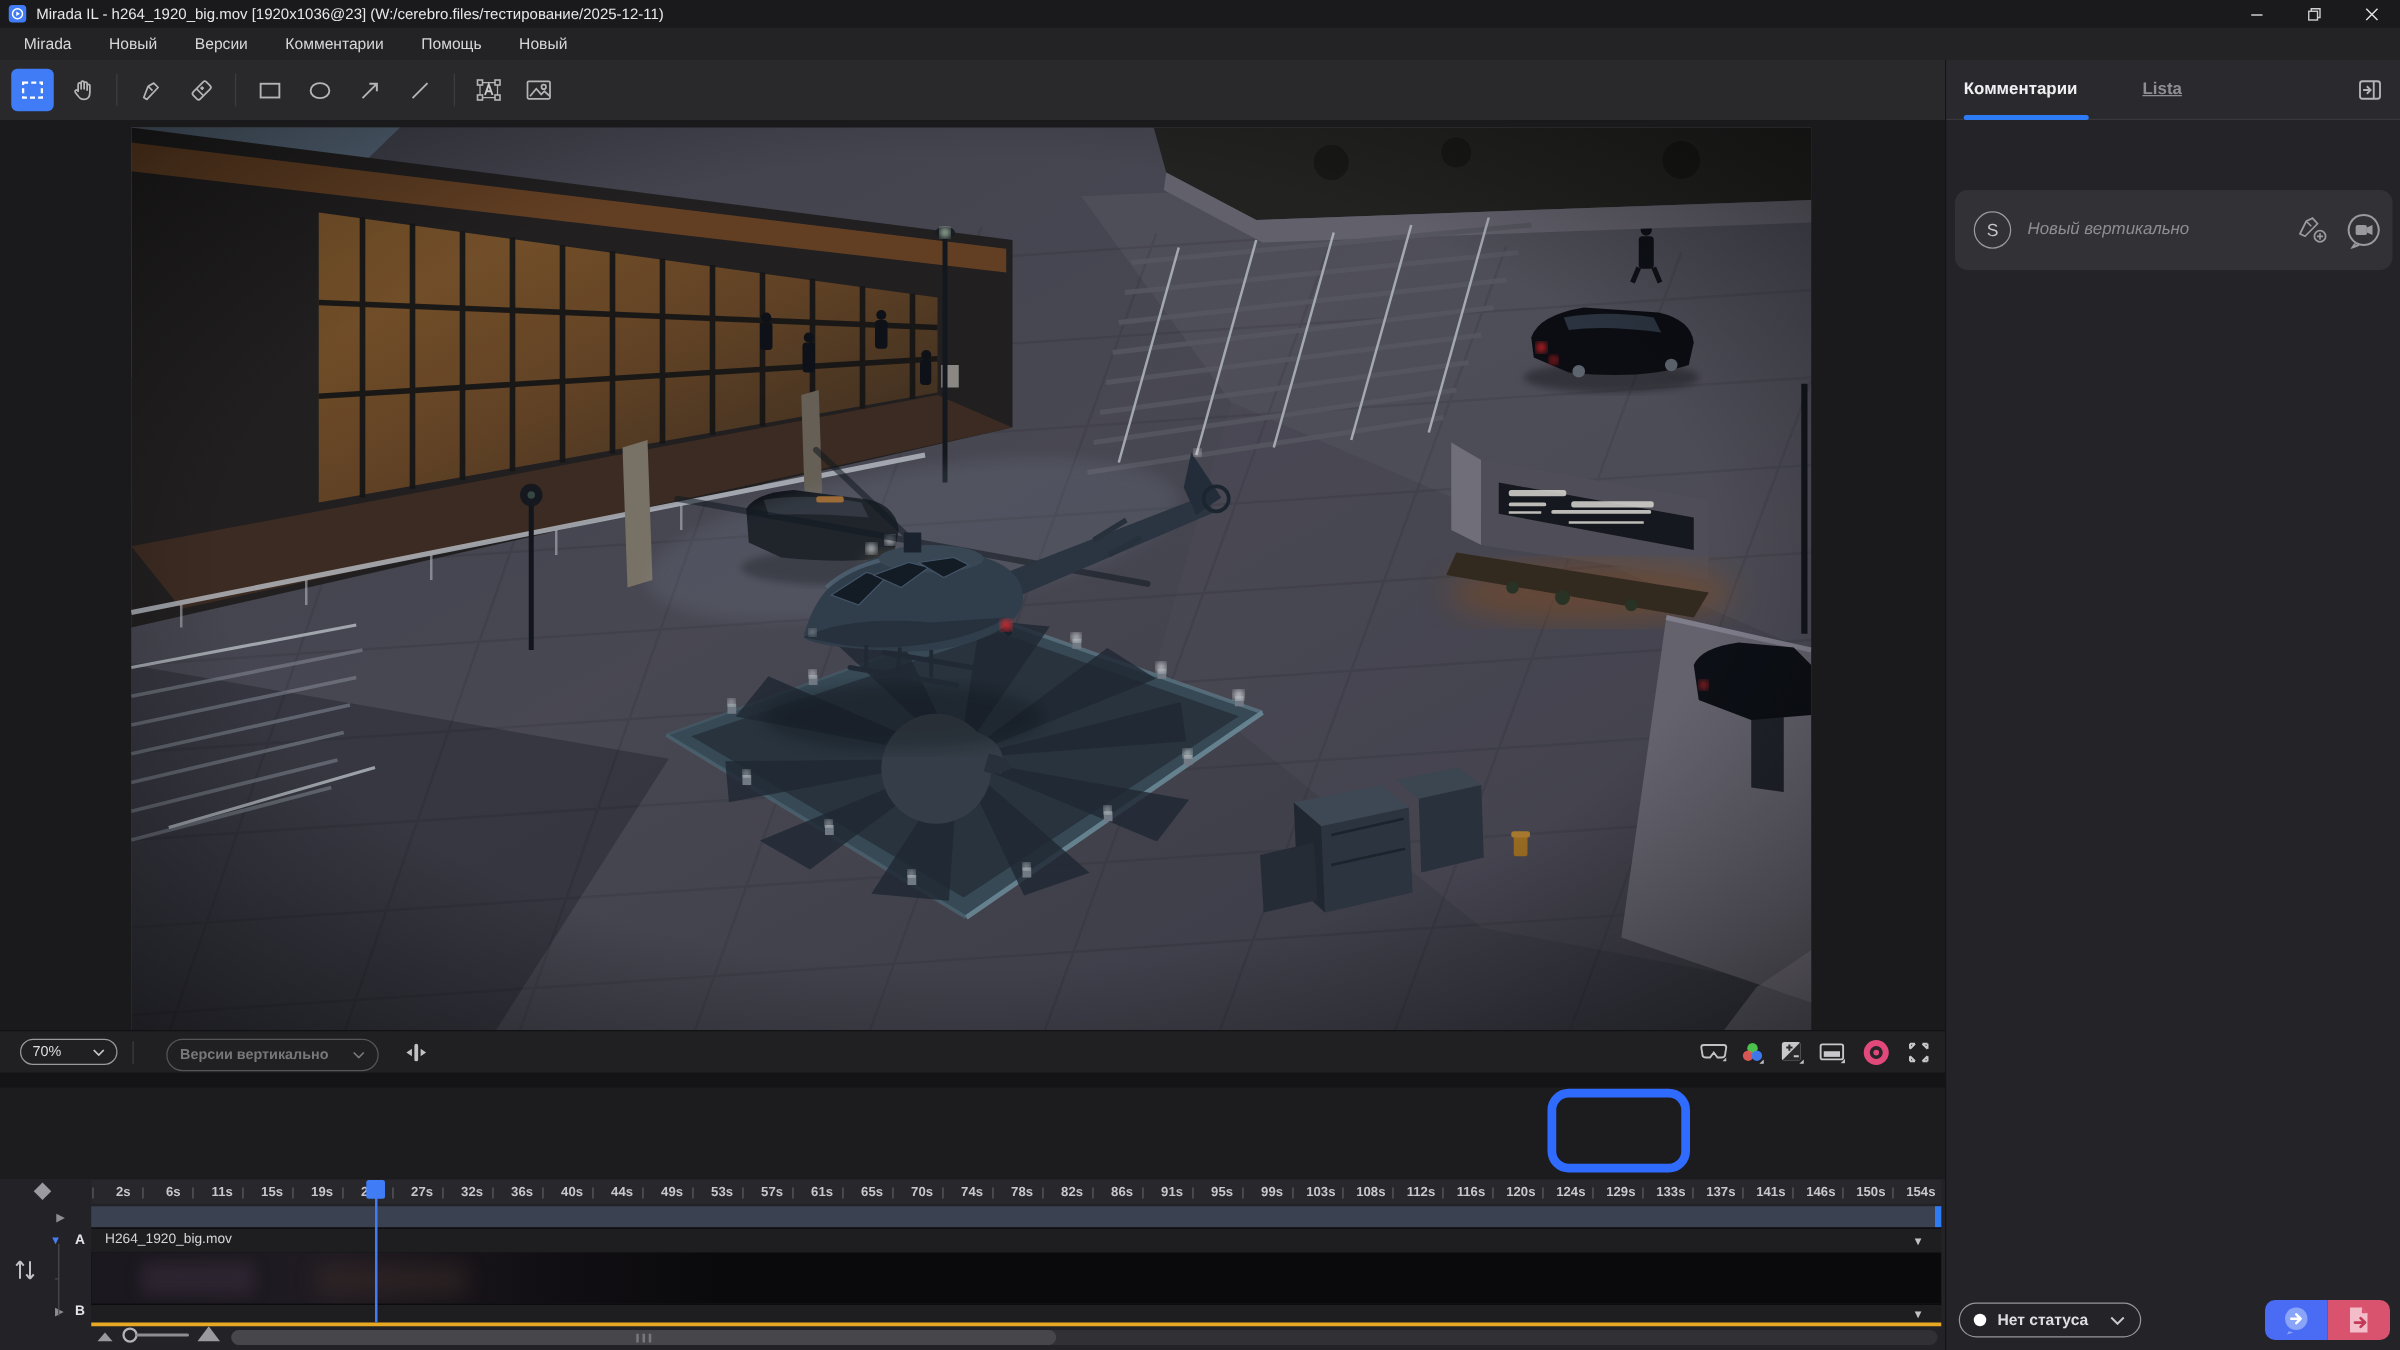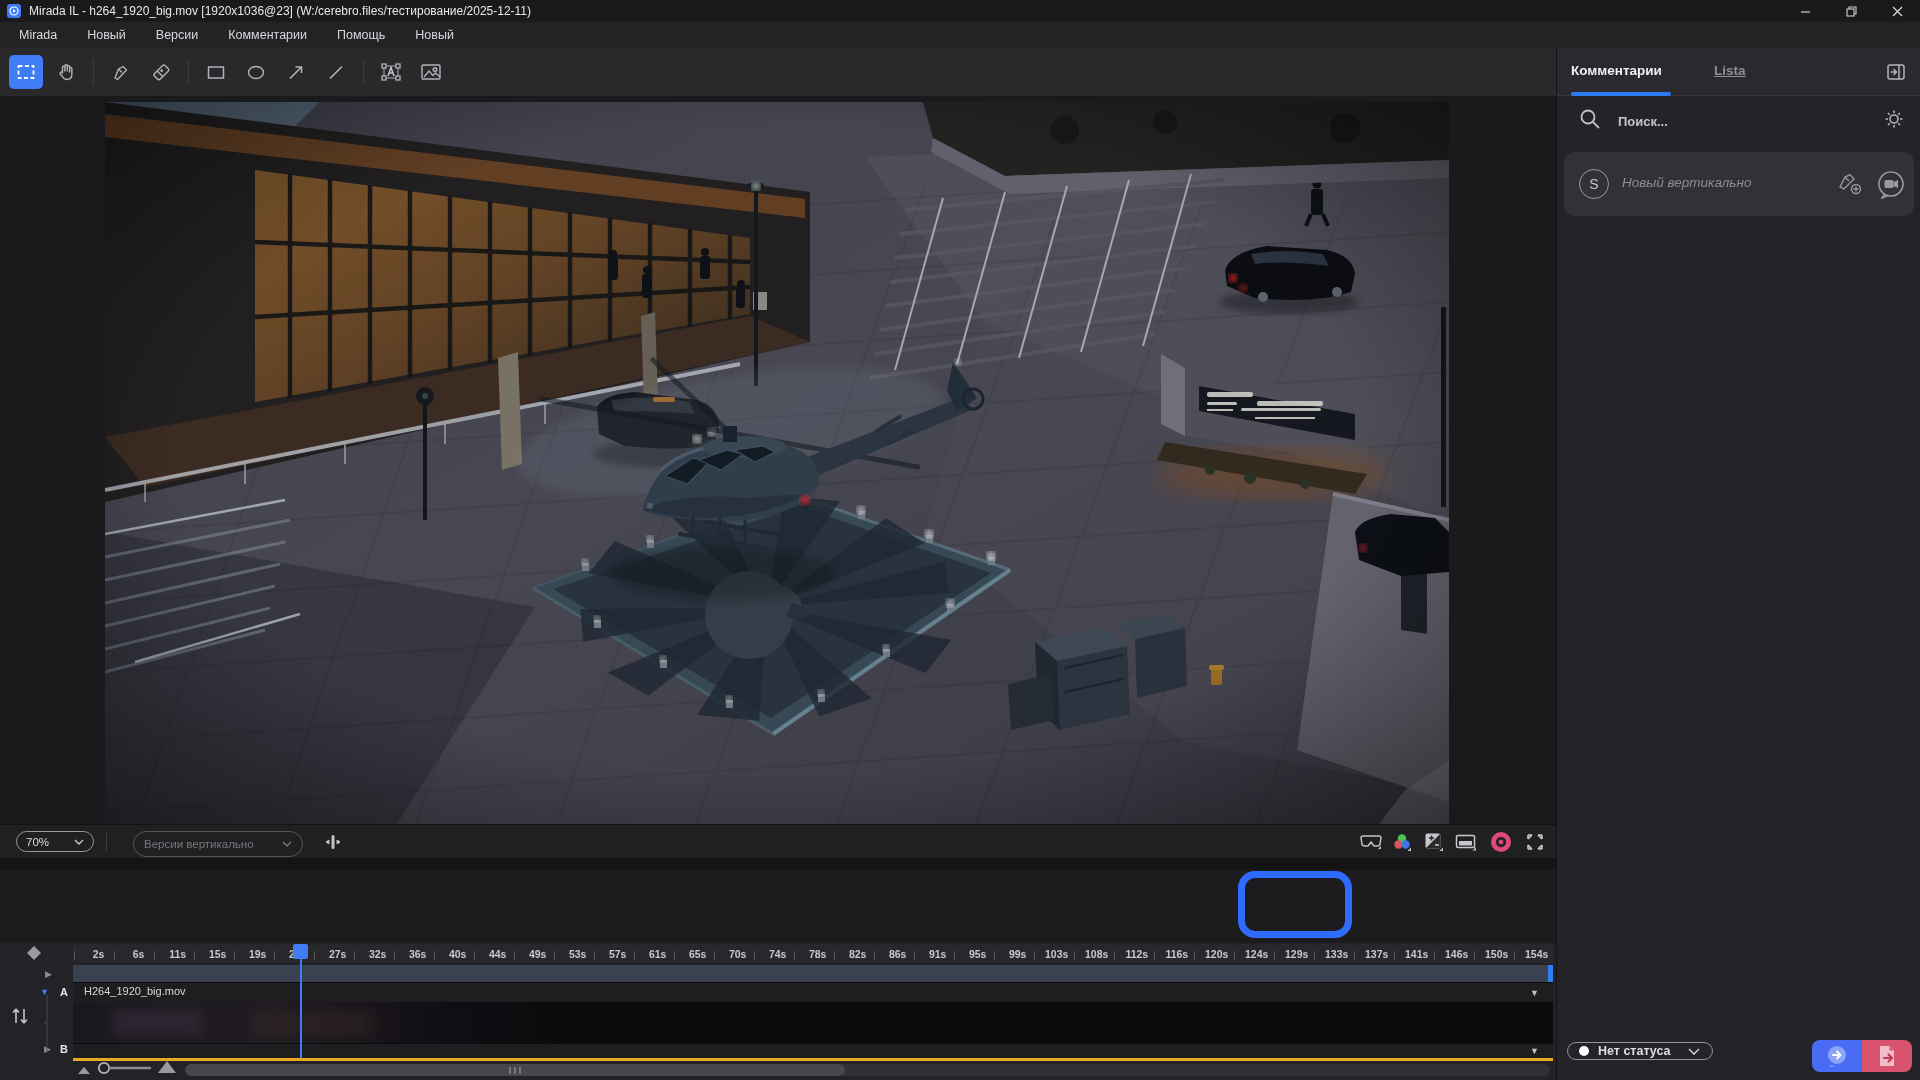--- a/index.html
+++ b/index.html
@@ -64,21 +64,21 @@
     border-bottom:1px solid #39393d;}
   .ptab{position:absolute;top:15px;font-size:13.5px;font-weight:700;}
   #tab-underline{position:absolute;left:14px;top:44px;width:100px;height:4px;background:#2e7bf6;border-radius:2px;}
   #search-row{position:absolute;left:0;top:48px;width:364px;height:54px;}
   #search-ph{position:absolute;left:61px;top:18px;color:#c4c4c8;font-size:13px;font-weight:600;}
   #composer{position:absolute;left:7px;top:104px;width:350px;height:64px;background:#313136;border-radius:10px;}
   #avatar{position:absolute;left:15px;top:17px;width:30px;height:30px;border-radius:50%;
     border:1.5px solid #9a9a9e;color:#c6c6ca;font-size:14px;display:flex;align-items:center;justify-content:center;}
   #composer-ph{position:absolute;left:58px;top:23px;color:#8e8e92;font-size:13.5px;font-style:italic;}
   
-  #status-pill{position:absolute;left:1567px;top:1042px;width:146px;height:18px;border:1px solid #96969a;
+  #status-pill{position:absolute;left:1567px;top:1042px;width:146px;height:28px;border:1px solid #96969a;
     border-radius:14px;display:flex;align-items:center;color:#dedee2;font-size:12.5px;font-weight:600;}
   #status-dot{width:10px;height:10px;border-radius:50%;background:#fff;margin:0 9px 0 11px;}
   #send-btn{position:absolute;left:1812px;top:1040px;width:50px;height:32px;background:#4a6cf5;
     border-radius:8px 0 0 8px;display:flex;align-items:center;justify-content:center;}
   #export-btn{position:absolute;left:1862px;top:1040px;width:50px;height:32px;background:#d9536f;
     border-radius:0 8px 8px 0;display:flex;align-items:center;justify-content:center;}
   
   #speed-highlight{position:absolute;left:1238px;top:871px;width:114px;height:67px;border:7px solid #2f6bff;
     border-radius:17px;z-index:50;}
 </style>
@@ -451,21 +451,21 @@
 </div>
 
 <div id="viewer-strip">
   <div class="pill" style="left:16px;top:6px;width:78px;height:21px;padding:0 9px;">
     <span>70%</span>
     <svg class="chev" width="10" height="6" viewBox="0 0 10 6">
         <path d="M1,1 L5,5 L9,1" fill="none" stroke="#c8c8cc" stroke-width="1.4"></path>
       </svg>
   </div>
   <div style="position:absolute;left:106px;top:8px;width:1px;height:18px;background:#3d3d41;"></div>
-  <div class="pill disabled" style="left:133px;top:6px;width:170px;height:16px;padding:12px 10px;">
+  <div class="pill disabled" style="left:133px;top:6px;width:170px;height:16px;padding:12px 10px;font-weight:bold;">
     <span>Версии вертикально</span>
     <svg class="chev" width="10" height="6" viewBox="0 0 10 6">
         <path d="M1,1 L5,5 L9,1" fill="none" stroke="#77777c" stroke-width="1.4"></path>
       </svg>
   </div>
   <span class="strip-icon" style="left:320px;width:26px;">
     <svg width="18" height="16" viewBox="0 0 18 16">
         <rect x="7.5" y="1" width="3" height="14" rx="1.5" fill="#c2c2c6"></rect>
         <path d="M5,8 L2,8 M5,6 L5,10 L2,8 Z M13,8 L16,8 M13,6 L13,10 L16,8 Z" stroke="#c2c2c6" stroke-width="1" fill="#c2c2c6"></path>
       </svg>
@@ -763,33 +763,20 @@
     <span class="ptab" style="left:14px;color:#f0f0f2;">Комментарии</span>
     <span class="ptab" style="left:157px;color:#8f8f93;text-decoration:underline;">Lista</span>
     <span id="tab-underline"></span>
     <span class="abs" style="left:328px;top:15px;">
       <svg width="22" height="18" viewBox="0 0 22 18" stroke="#b4b4b8" stroke-width="1.5" fill="none">
         <rect x="3" y="2" width="16" height="14" rx="2"></rect>
           <path d="M14,2 V16"></path>
           <path d="M5.5,9 H11 M8.5,6 L11.5,9 L8.5,12"></path>
         </svg></span>
   </div>
-  <div id="search-row">
-    <span class="abs" style="left:22px;top:12px;">
-      <svg width="22" height="22" viewBox="0 0 22 22" stroke="#c0c0c4" stroke-width="1.8" fill="none">
-          <circle cx="9" cy="9" r="6.5"></circle>
-          <path d="M14,14 L20,20"></path>
-        </svg></span>
-    <span id="search-ph">Поиск...</span>
-    <span class="abs" style="left:326px;top:12px;">
-      <svg width="22" height="22" viewBox="0 0 22 22" fill="none" stroke="#b4b4b8" stroke-width="1.6">
-        <circle cx="11" cy="11" r="4"></circle>
-        <path d="M11,2.5 V5 M11,17 V19.5 M2.5,11 H5 M17,11 H19.5 M5,5 L6.8,6.8 M15.2,15.2 L17,17 M17,5 L15.2,6.8 M6.8,15.2 L5,17"></path>
-        </svg></span>
-  </div>
   <div id="composer">
     <span id="avatar">S</span>
     <span id="composer-ph">Новый вертикально</span>
     <span class="abs" style="left:272px;top:18px;">
       <svg width="28" height="28" viewBox="0 0 28 28" fill="none" stroke="#9a9a9e" stroke-width="1.4">
         <path d="M4,17 L9,7 L14,4.5 L18,9 L8,19 Z M9,7 L13,11"></path>
           <circle cx="20" cy="19" r="4.5"></circle>
           <path d="M20,16.5 V21.5 M17.5,19 H22.5"></path>
         </svg></span>
     <span class="abs" style="left:312px;top:17px;">

